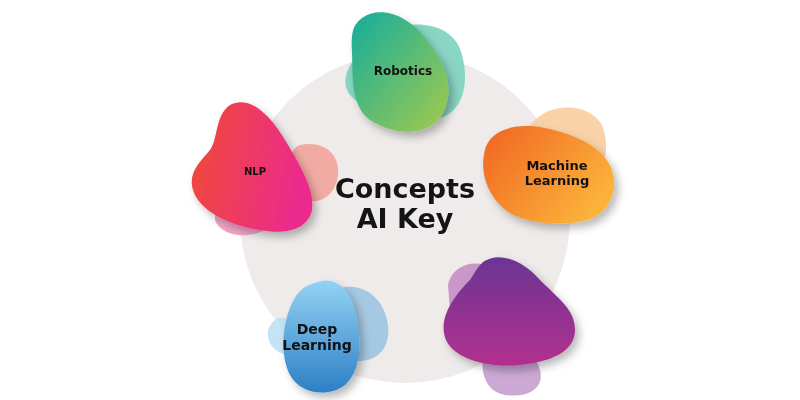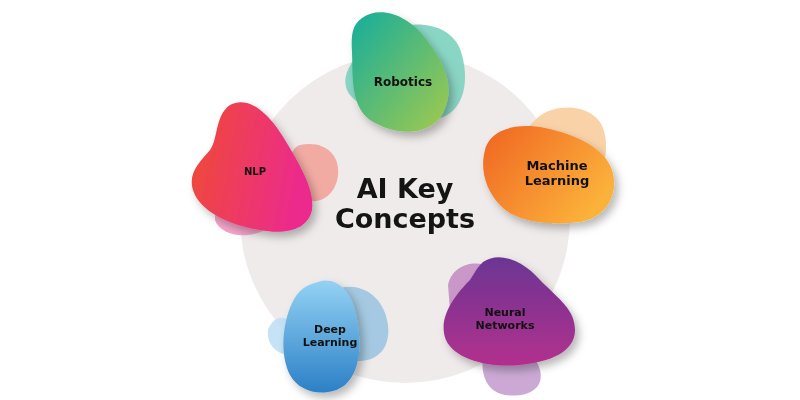--- a/index.html
+++ b/index.html
@@ -69,39 +69,35 @@
     </g>
 
     <g>
       <path d="M300,145 C325,140 340,155 338,175 C336,195 320,205 305,200 L290,160 C292,150 295,147 300,145 Z" fill="#f0a89f" opacity="0.95"></path>
       <path d="M215,200 C220,190 240,190 260,200 L265,230 C245,240 220,235 215,220 Z" fill="#f29bc4" opacity="0.9"></path>
       <path d="M230,105 C250,95 270,115 285,140 C300,165 315,190 312,210 C308,230 285,235 260,230 C235,226 205,215 195,195 C185,175 200,162 210,150 C218,140 215,115 230,105 Z" fill="url(#gNLP)" filter="url(#sh)"></path>
     </g>
   </svg>
 
   <div class="center-title">
+    <div>Concepts</div>
     <div>AI Key</div>
-    <div>Concepts</div>
   </div>
 
-  <div class="label" style="left:403px; top:83px; font-size:12px;">
+  <div class="label" style="left:403px; top:72px; font-size:12px;">
     <div>Robotics</div>
   </div>
 
   <div class="label" style="left:557px; top:174px; font-size:13px;">
     <div>Machine</div>
     <div>Learning</div>
   </div>
 
-  <div class="label" style="left:505px; top:320px; font-size:11px;">
-    <div>Neural</div>
-    <div>Networks</div>
-  </div>
 
-  <div class="label" style="left:330px; top:337px; font-size:11px;">
+  <div class="label" style="left:317px; top:337px; font-size:14px;">
     <div>Deep</div>
     <div>Learning</div>
   </div>
 
   <div class="label" style="left:255px; top:172px; font-size:10px;">
     <div>NLP</div>
   </div>
 </div>
 
 </body></html>

